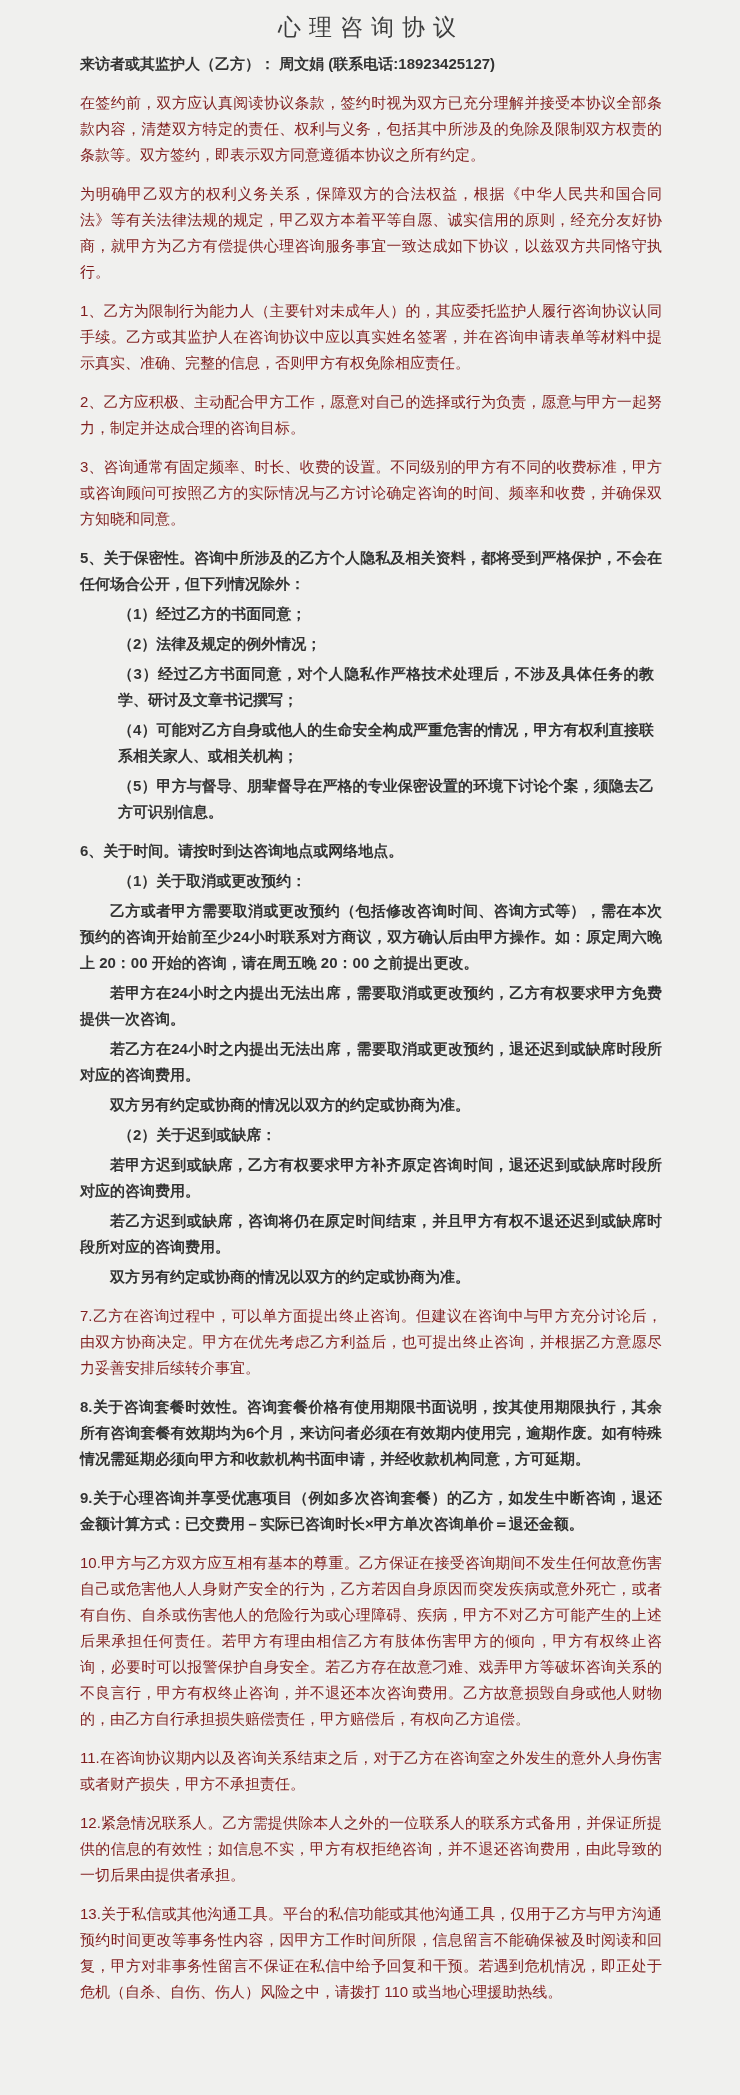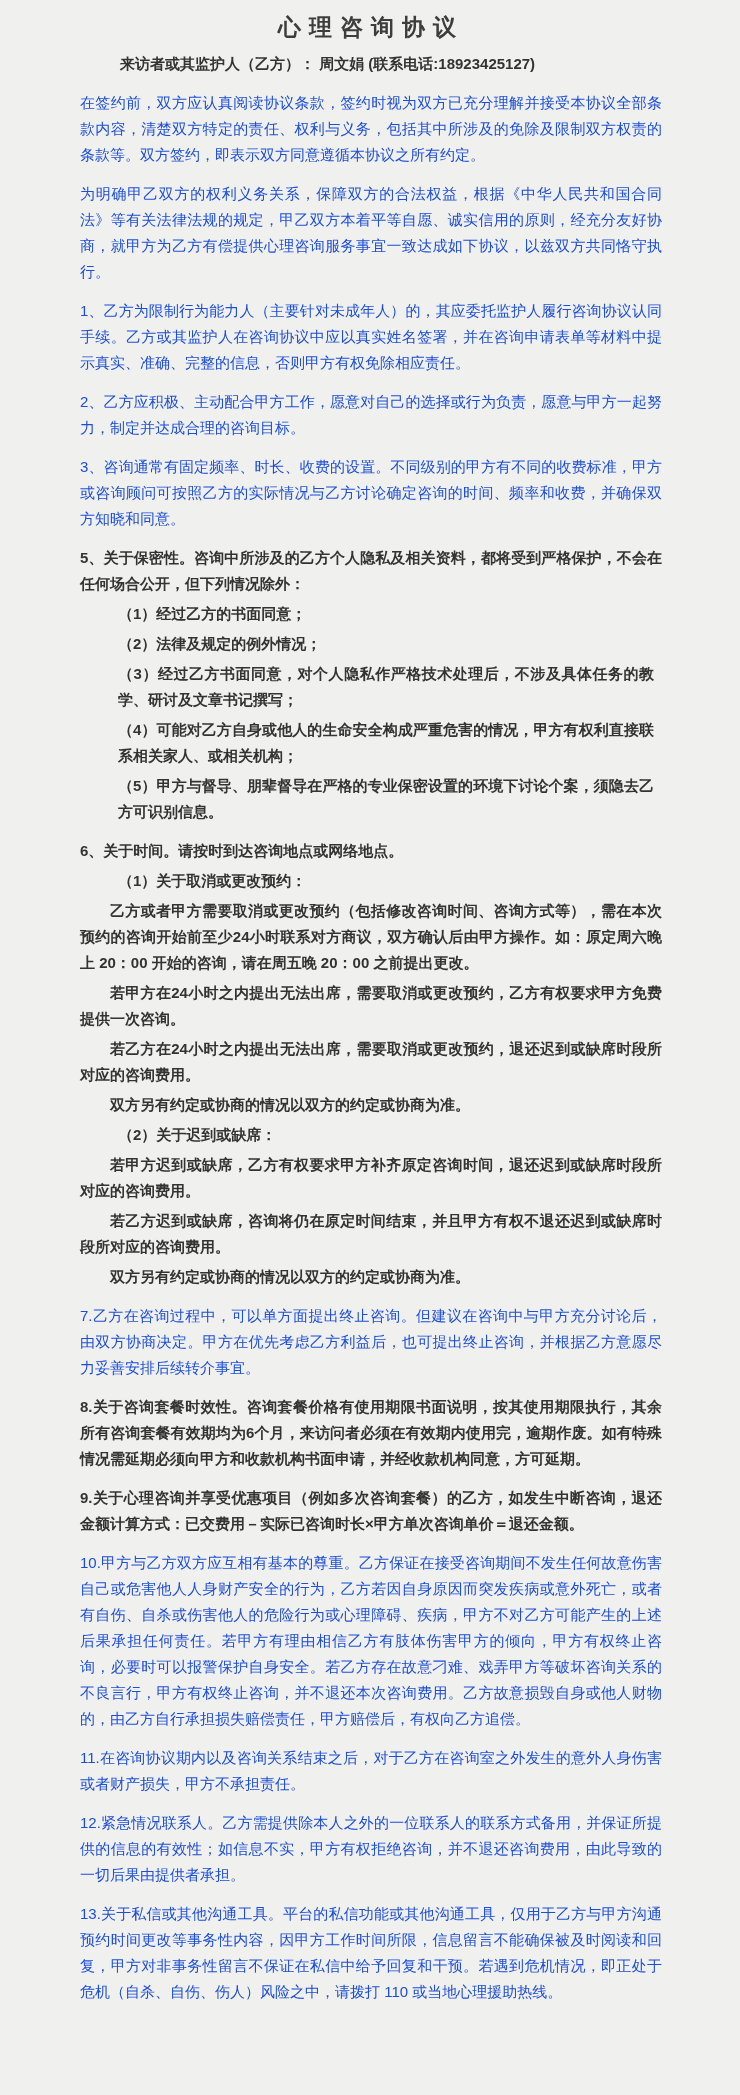--- a/index.html
+++ b/index.html
@@ -13,39 +13,39 @@
     width:740px;
     min-height:2095px;
     box-sizing:border-box;
     padding:10px 78px 30px 80px;
   }
   .doc-title{
     margin:0;
     padding-top:2px;
     text-align:center;
     font-size:23px;
-    font-weight:700;
+    font-weight:400;
     letter-spacing:8px;
     color:#3d3d3d;
   }
   .party-line{
     margin:0;
     font-size:15px;
     font-weight:700;
     color:#333;
     line-height:26px;
   }
   .party-a{margin-top:26px;}
-  .party-b{margin-top:8px;margin-left:40px;}
+  .party-b{margin-top:8px;}
   .body-text{margin-top:6px;}
   .para{
     margin:13px 0 0;
     font-size:15px;
     line-height:26px;
-    color:#1d4ed8;
+    color:#7f1d1d;
     text-align:justify;
   }
   .para.bold{font-weight:700;color:#333;}
   .para.sub{margin:4px 8px 0 38px;}
   .para.ind{margin:4px 0 0;text-indent:2em;}
 </style>
 </head>
 <body>
 
 <div class="page">

